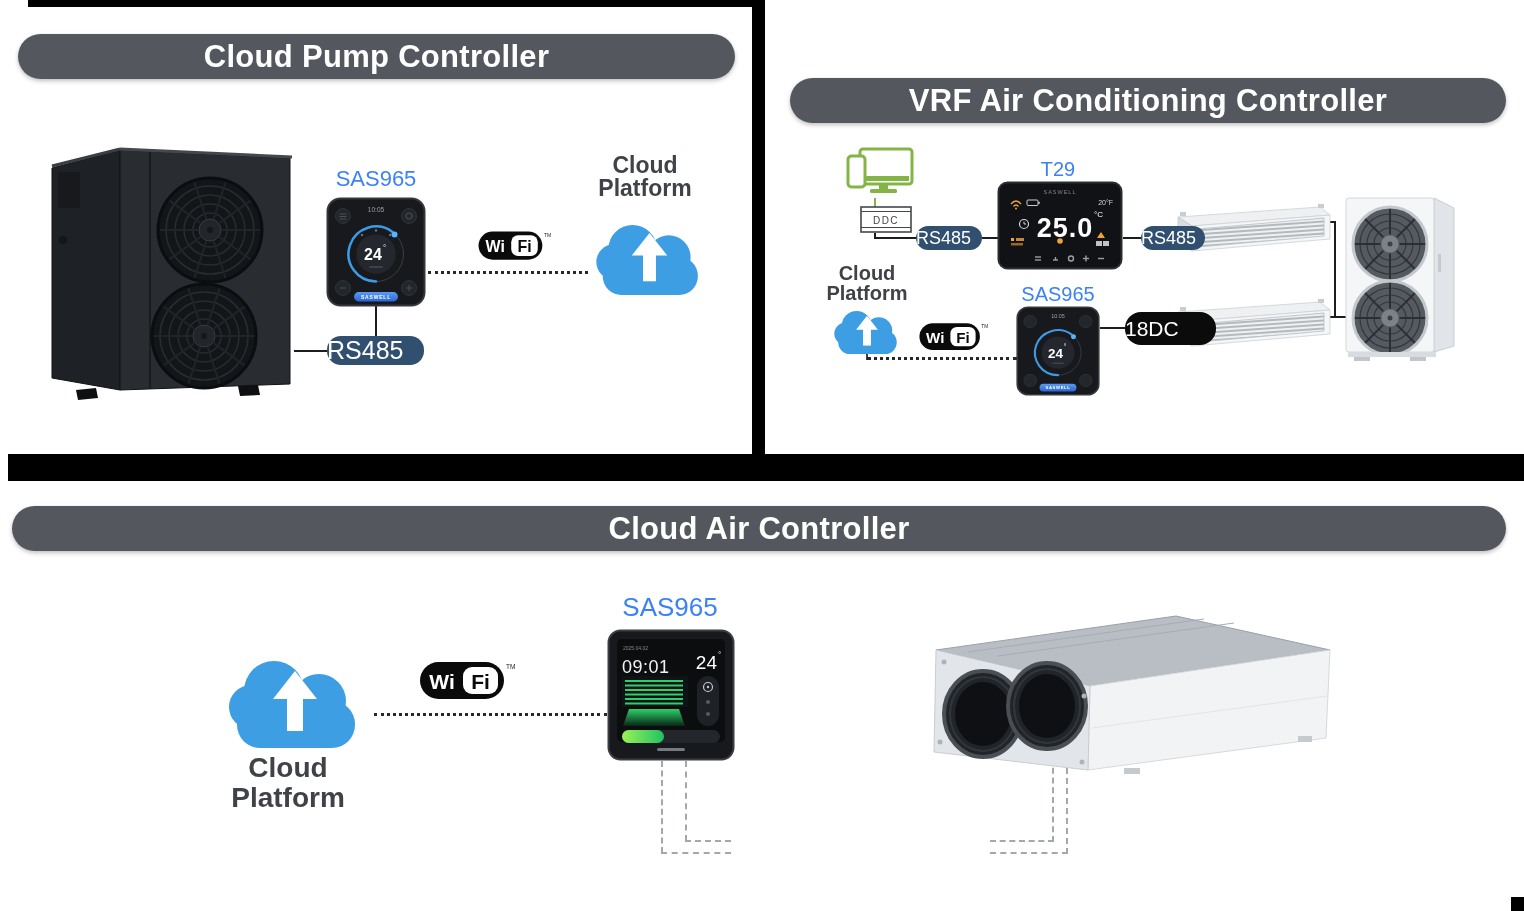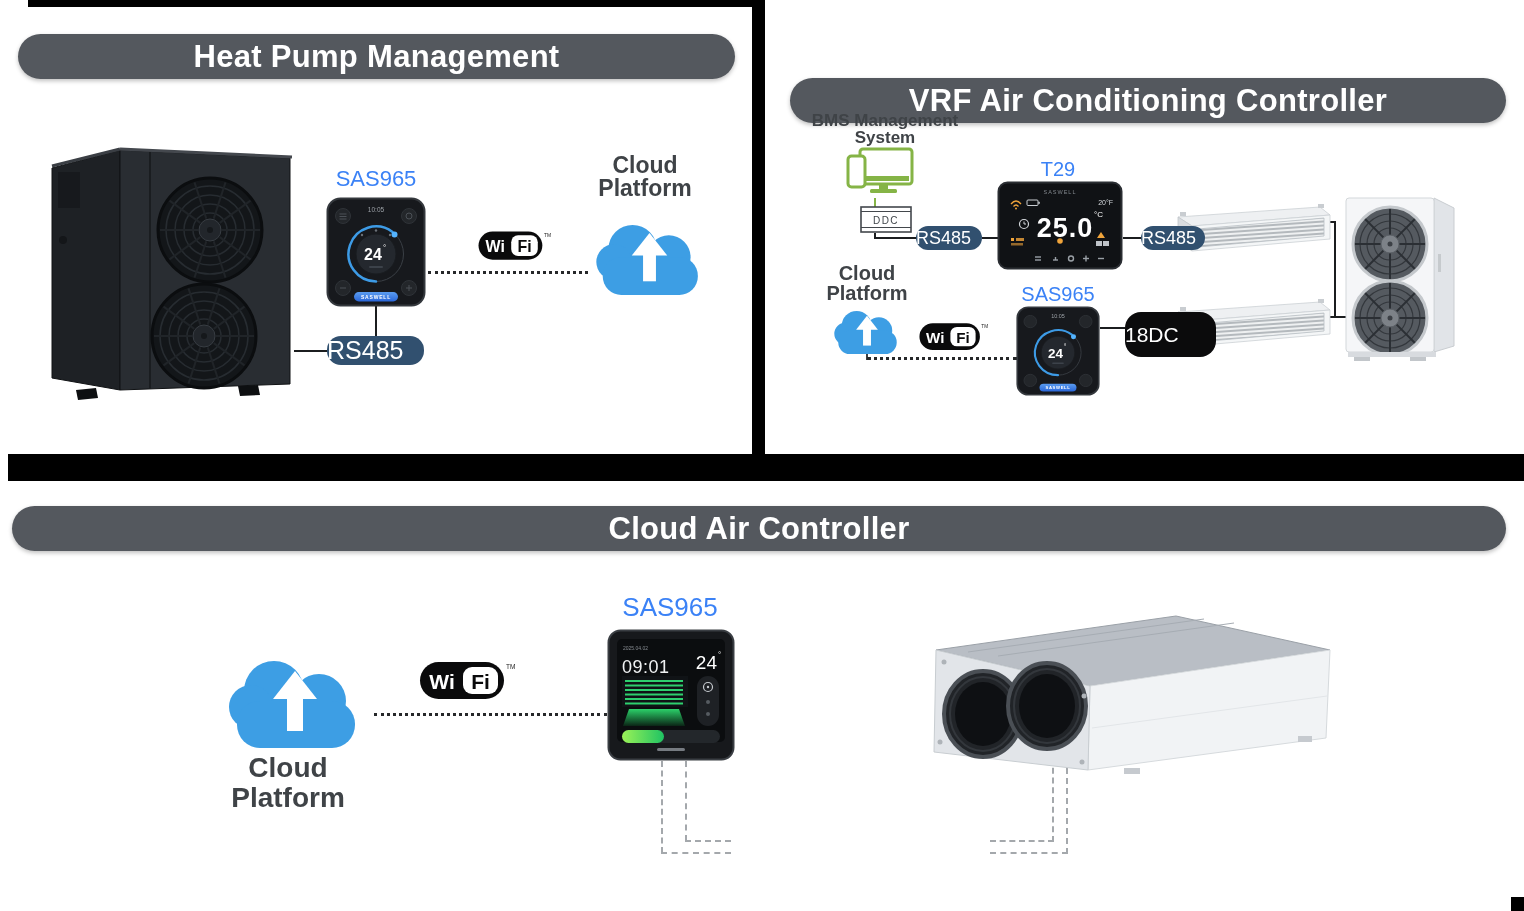--- a/index.html
+++ b/index.html
@@ -89,21 +89,21 @@
 </svg>
 
 <div id="canvas">
 
   <div class="blk" style="left:28px;top:0;width:724px;height:7px;"></div>
   <div class="blk" style="left:752px;top:0;width:13px;height:481px;"></div>
   <div class="blk" style="left:8px;top:454px;width:1516px;height:27px;"></div>
   <div class="blk" style="left:1511px;top:897px;width:13px;height:14px;"></div>
 
   <div class="banner" style="left:18px;top:34px;width:717px;height:45px;">
-    <span>Heat Pump Management</span>
+    <span>Cloud Pump Controller</span>
   </div>
 
   <svg class="photo" style="left:42px;top:138px;" width="254" height="262" viewBox="0 0 254 262">
     <polygon points="10,30 78,12 78,252 10,240" fill="#1e2125" stroke="#101214"></polygon>
     <polygon points="78,12 248,20 248,246 78,252" fill="#292d32" stroke="#101214"></polygon>
     <line x1="78" y1="11" x2="250" y2="19" stroke="#44484e" stroke-width="3"></line>
     <line x1="10" y1="28" x2="78" y2="11" stroke="#3a3e44" stroke-width="3"></line>
     <line x1="108" y1="14" x2="108" y2="251" stroke="#1a1d20" stroke-width="2"></line>
     <rect x="16" y="34" width="22" height="36" fill="#17191d"></rect>
     <circle cx="21" cy="102" r="4" fill="#141619"></circle>
@@ -178,24 +178,20 @@
       <rect x="18" y="56" width="118" height="47" rx="23"></rect>
     </g>
     <polygon points="76,26 98,54 54,54" fill="#ffffff"></polygon>
     <rect x="68" y="52" width="16" height="34" fill="#ffffff"></rect>
   </svg>
 
   <div class="banner" style="left:790px;top:34px;width:716px;height:45px;margin-top:44px;">
     <span>VRF Air Conditioning Controller</span>
   </div>
 
-  <div class="lblb" style="left:795px;top:112px;width:180px;font-size:17px;line-height:17px;">
-    <div>BMS Management</div>
-    <div>System</div>
-  </div>
 
   <svg class="dev" style="left:845px;top:147px;" width="70" height="52" viewBox="0 0 70 52">
     <rect x="15" y="2" width="52" height="35" rx="3" fill="#ffffff" stroke="#85b446" stroke-width="3"></rect>
     <rect x="18" y="29" width="46" height="5" fill="#85b446"></rect>
     <rect x="34" y="37" width="9" height="5" fill="#85b446"></rect>
     <rect x="25" y="42" width="27" height="4" rx="1.5" fill="#85b446"></rect>
     <rect x="3" y="9" width="17" height="31" rx="3.5" fill="#ffffff" stroke="#85b446" stroke-width="3"></rect>
   </svg>
 
   <div class="grdash-v" style="left:874px;top:198px;height:9px;"></div>
@@ -337,21 +333,21 @@
     <circle cx="68.5" cy="37.5" r="3" fill="#54b4ff"></circle>
     <circle cx="50" cy="57" r="20" fill="#24282e" stroke="#191c20"></circle>
     <text x="47" y="63" text-anchor="middle" font-size="16" font-weight="bold" fill="#ffffff">24</text>
     <text x="57" y="53" font-size="8" fill="#ffffff">°</text>
     <rect x="43" y="69" width="14" height="2" rx="1" fill="#3c424a"></rect>
     <rect x="28" y="95" width="44" height="9.5" rx="4.75" fill="url(#bluepill)"></rect>
     <text x="50" y="102" text-anchor="middle" font-size="5" font-weight="bold" letter-spacing=".8" fill="#ffffff">SASWELL</text>
   </svg>
 
   <div class="hline" style="left:1100px;top:327px;width:25px;"></div>
-  <div class="badge dc" style="left:1125px;top:312px;width:91px;height:45px;font-size:21px;">
+  <div class="badge dc" style="left:1125px;top:312px;width:91px;height:33px;font-size:21px;">
     <span>18DC</span>
   </div>
 
   <div class="banner" style="left:12px;top:506px;width:1494px;height:45px;">
     <span>Cloud Air Controller</span>
   </div>
 
   <svg class="dev" style="left:219px;top:645px;" width="152" height="103" viewBox="0 0 152 103">
     <g fill="#3d9ee4">
       <circle cx="55" cy="46" r="30"></circle>

